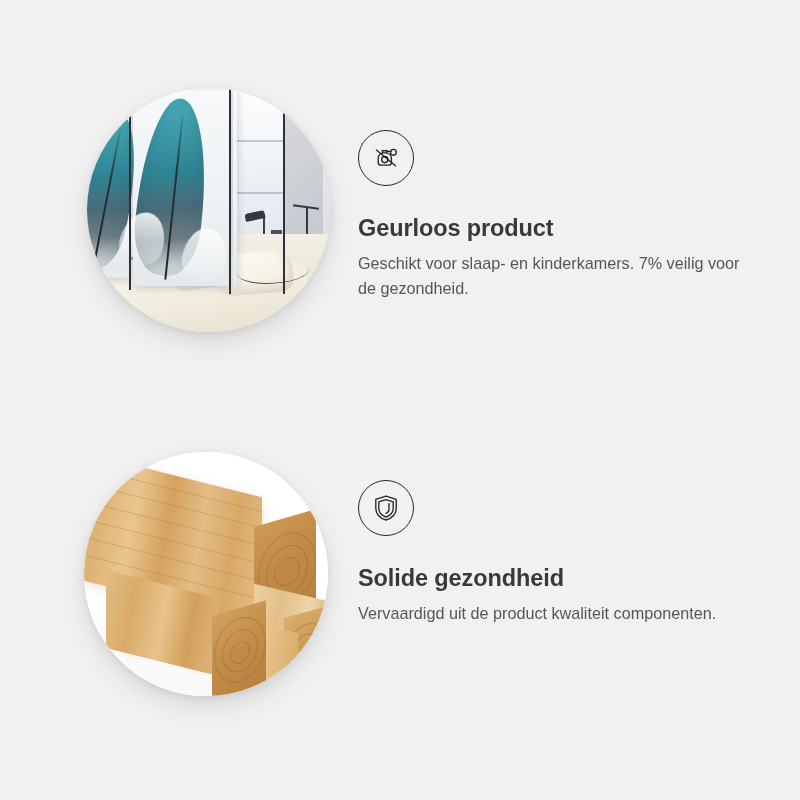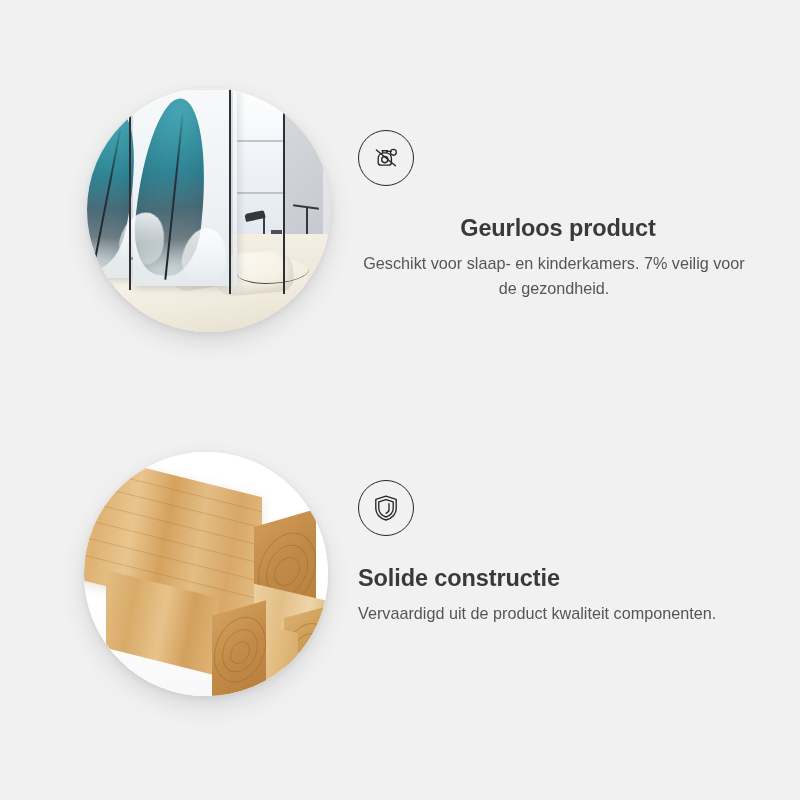--- a/index.html
+++ b/index.html
@@ -313,21 +313,21 @@
     background: linear-gradient(100deg,
         #e9c994 0%, #ddb678 35%, #e8c68d 62%, #d6a967 100%);
   }
 
   
   .info {
     position: absolute;
     left: 358px;
     width: 400px;
   }
-  #feature-0 .info { top: 52px; text-align: center; }
+  #feature-0 .info { top: 52px; }
   #feature-1 .info { top: 32px; }
 
   .icon-circle {
     width: 56px;
     height: 56px;
     border-radius: 50%;
     border: 1.6px solid #262626;
     display: flex;
     align-items: center;
     justify-content: center;
@@ -486,18 +486,18 @@
             <path d="M17 5.2 L27.2 8.4 v9.0 c0 6.0-4.3 9.6-10.2 11.6
                      C11.1 27.0 6.8 23.4 6.8 17.4 v-9.0 z"></path>
 
             <path d="M17 8.6 L24.2 10.8 v6.6 c0 4.4-3.1 7.1-7.2 8.6
                      C12.9 24.5 9.8 21.8 9.8 17.4 v-6.6 z"></path>
 
             <path d="M20.0 12.6 v6.0 c0 2.0-1.3 3.1-3.0 3.7"></path>
           </g>
         </svg>
       </div>
-      <h3 class="title">Solide constructie</h3>
+      <h3 class="title">Solide gezondheid</h3>
       <p class="desc">Vervaardigd uit de product kwaliteit componenten.</p>
     </div>
   </section>
 
 </div>
 
 </body></html>

